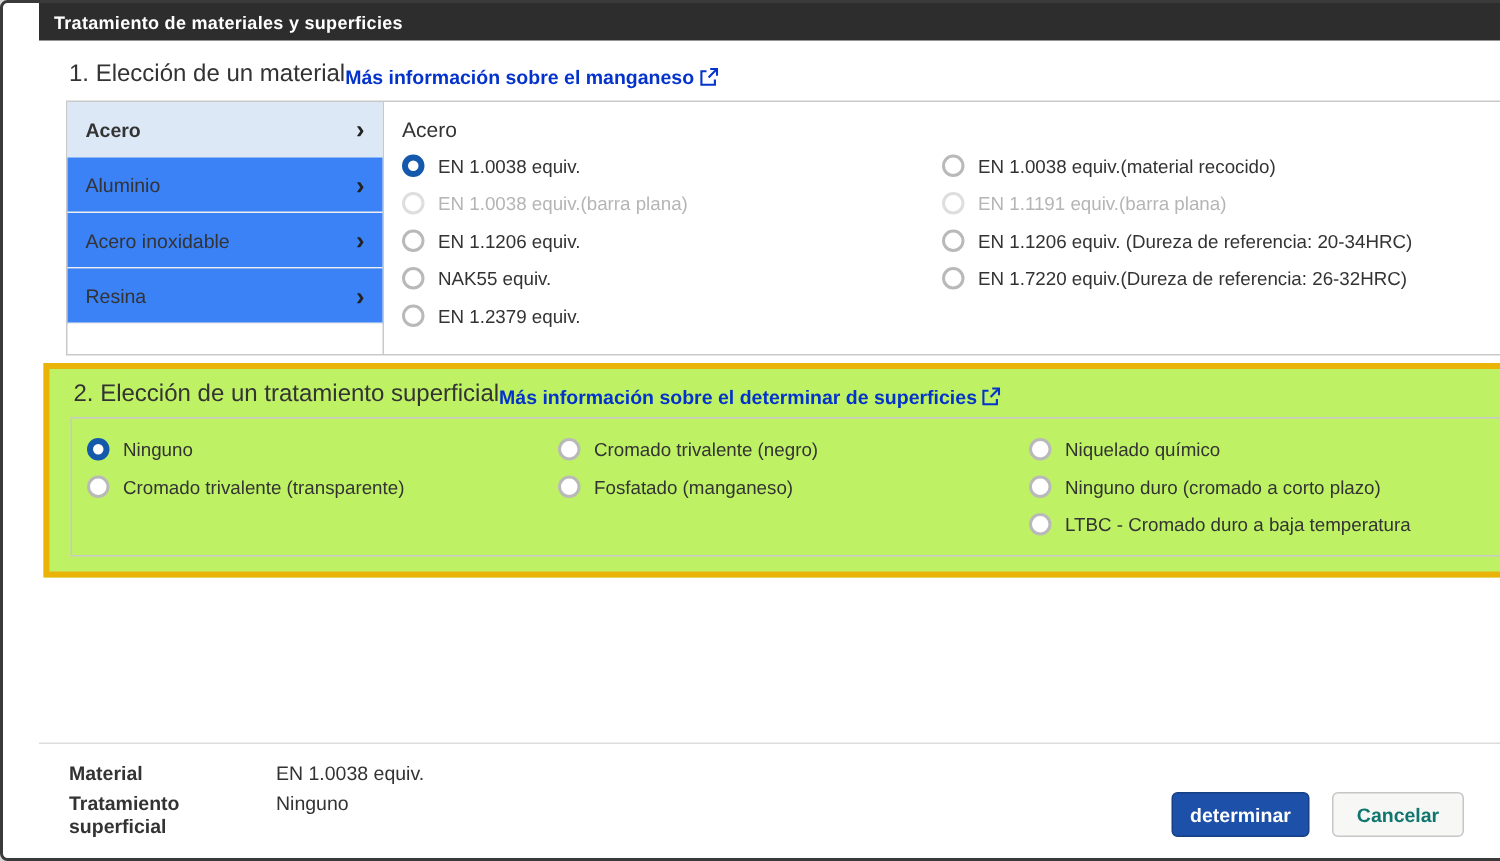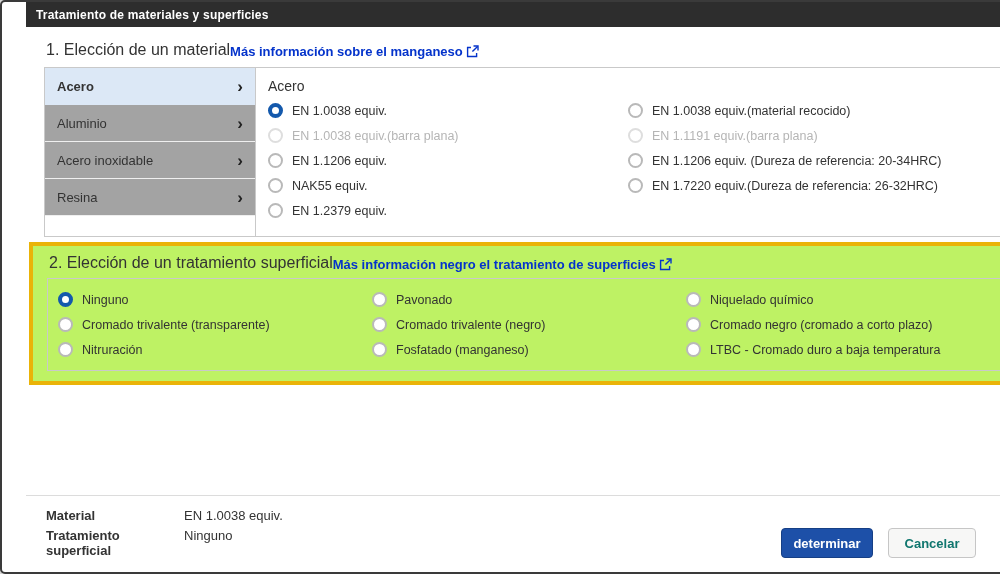--- a/index.html
+++ b/index.html
@@ -12,21 +12,21 @@
   .titlebar .close{color:#e8e8e8;font-size:18px;line-height:18px;cursor:pointer;padding:0 4px;font-weight:400;}
   
   .sec1-wrap{padding:0 18px;flex:0 0 auto;}
   .sec-head-row{display:flex;align-items:flex-end;justify-content:flex-start;margin:14px 2px 8px 2px;}
   .sec-title{font-size:16px;color:#333;}
   .info-link{font-size:13px;color:#0433cb;font-weight:bold;text-decoration:none;display:inline-flex;align-items:center;gap:2px;cursor:pointer;}
   .ext-ico{width:13px;height:13px;display:inline-block;margin-left:1px;}
   .box1{border:1px solid #c9c9c9;display:flex;height:168px;}
   .sidebar{width:210px;border-right:1px solid #c9c9c9;flex:0 0 auto;}
   .side-item{height:36px;display:flex;align-items:center;justify-content:space-between;
-    padding:0 12px;font-size:13px;color:#333;border-bottom:1px solid #efefef;cursor:pointer;background:#a3a3a3;}
+    padding:0 12px;font-size:13px;color:#333;border-bottom:1px solid #efefef;cursor:pointer;background:#3b82f6;}
   .side-item.selected{background:#dce8f6;font-weight:bold;border-bottom-color:#dce8f6;}
   .side-item .chev{font-size:17px;font-weight:bold;color:#222;line-height:1;}
   .panel{flex:1;padding:8px 8px 0 12px;}
   .panel-title{font-size:14px;color:#333;margin:2px 0 4px 0;}
   .mat-grid{display:flex;}
   .mat-col{display:flex;flex-direction:column;}
   .mat-col.c0{width:360px;}
   .opt-row{display:flex;align-items:center;height:25px;gap:9px;cursor:pointer;}
   .radio{width:13px;height:13px;border-radius:50%;background:#fff;border:2px solid #b9b9b9;flex:0 0 auto;box-sizing:border-box;width:15px;height:15px;}
   .radio.selected{border:4.5px solid #1459ac;}
@@ -139,66 +139,58 @@
             </div>
           </div>
       </div>
     </div>
   </div>
 
   <div class="section2">
     <div class="sec-head-row">
       <span class="sec-title">2. Elección de un tratamiento superficial</span>
       <a class="info-link">
-        <span>Más información negro el tratamiento de superficies</span>
+        <span>Más información sobre el determinar de superficies</span>
         <svg class="ext-ico" viewBox="0 0 13 13">
           <path d="M5 2.5H1.6v9h9V8" fill="none" stroke="#0433cb" stroke-width="1.4"></path>
           <path d="M7.5 1h4.5v4.5" fill="none" stroke="#0433cb" stroke-width="1.4"></path>
           <path d="M11.6 1.4L6.4 6.6" fill="none" stroke="#0433cb" stroke-width="1.4"></path>
         </svg>
       </a>
     </div>
     <div class="box2">
       <div class="treat-grid" id="treat-grid">
           <div class="treat-col c0">
             <div class="opt-row">
               <span class="radio selected"></span>
               <span class="opt-label">Ninguno</span>
             </div>
             <div class="opt-row">
               <span class="radio normal"></span>
               <span class="opt-label">Cromado trivalente (transparente)</span>
             </div>
-            <div class="opt-row">
-              <span class="radio normal"></span>
-              <span class="opt-label">Nitruración</span>
-            </div>
           </div>
           <div class="treat-col c1">
             <div class="opt-row">
               <span class="radio normal"></span>
-              <span class="opt-label">Pavonado</span>
-            </div>
-            <div class="opt-row">
-              <span class="radio normal"></span>
               <span class="opt-label">Cromado trivalente (negro)</span>
             </div>
             <div class="opt-row">
               <span class="radio normal"></span>
               <span class="opt-label">Fosfatado (manganeso)</span>
             </div>
           </div>
           <div class="treat-col c2">
             <div class="opt-row">
               <span class="radio normal"></span>
               <span class="opt-label">Niquelado químico</span>
             </div>
             <div class="opt-row">
               <span class="radio normal"></span>
-              <span class="opt-label">Cromado negro (cromado a corto plazo)</span>
+              <span class="opt-label">Ninguno duro (cromado a corto plazo)</span>
             </div>
             <div class="opt-row">
               <span class="radio normal"></span>
               <span class="opt-label">LTBC - Cromado duro a baja temperatura</span>
             </div>
           </div>
         </div>
     </div>
   </div>
 

